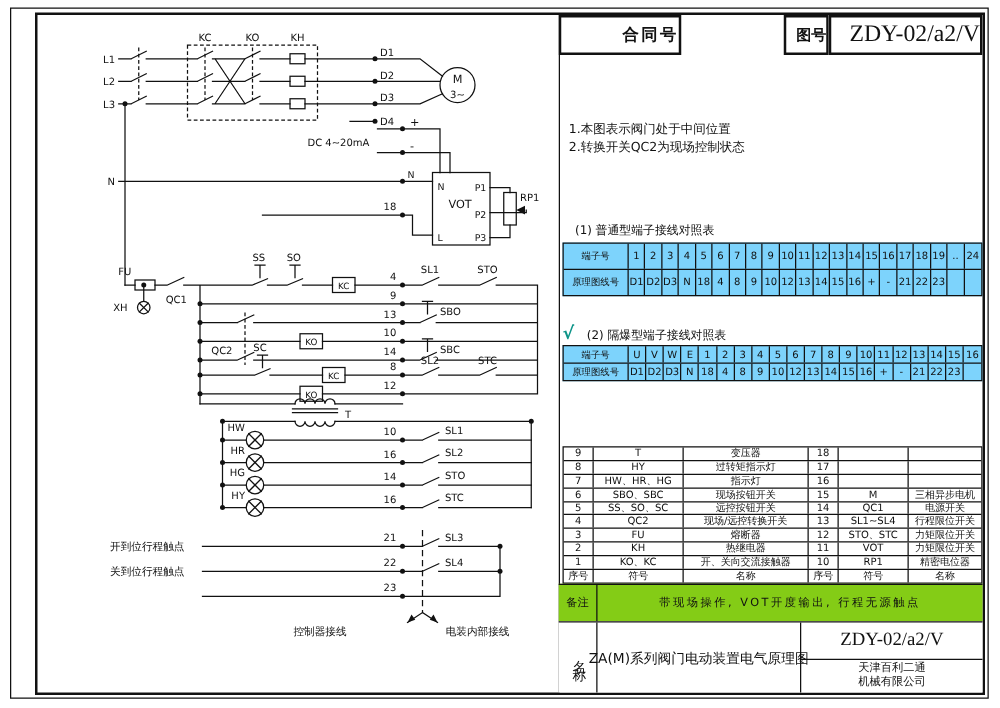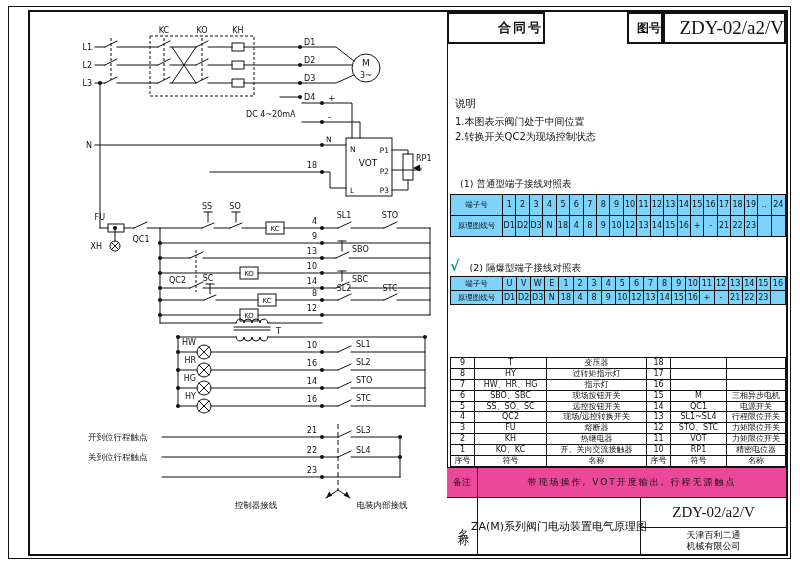--- a/index.html
+++ b/index.html
@@ -39,21 +39,21 @@
 
   .t2 { background:#fff; border:1px solid #111; display:flex; flex-direction:column; }
   .t2row { display:grid; grid-template-columns:24px 72px 100px 24px 56px 1fr;
            border-bottom:1px solid #111; }
   .t2row.foot { order:99; border-bottom:none; }
   .t2row > div { border-right:1px solid #111; height:9.9px; line-height:9.9px;
                  font-size:8px; text-align:center; overflow:hidden; white-space:nowrap; }
   .t2row > div:last-child { border-right:none; }
 
   .remark-row { left:447px; top:467px; width:339px; height:30px; border-top:1px solid #111;
-                display:grid; grid-template-columns:31px 1fr; background:#ec4899; }
+                display:grid; grid-template-columns:31px 1fr; background:#84cc16; }
   .remark-row > div { display:flex; align-items:center; justify-content:center; }
   .remark-label { border-right:1px solid #111; font-size:9px; }
   .remark-text { font-size:9px; letter-spacing:2px; }
 
   .titleblock { left:447px; top:497px; width:339px; height:57px; border-top:1px solid #111;
                 display:grid; grid-template-columns:31px 163px 145px; background:#fff; }
   .tb-name { border-right:1px solid #111; display:flex; align-items:center; justify-content:center;
              writing-mode:vertical-rl; letter-spacing:6px; font-size:11px; }
   .tb-title { border-right:1px solid #111; display:flex; align-items:center; justify-content:center;
               font-size:11px; white-space:nowrap; }
@@ -262,21 +262,20 @@
     <span>合同号</span>
   </div>
   <div class="abs hdr-box dwgno-label">
     <span>图号</span>
   </div>
   <div class="abs hdr-box dwgno-value">
     <span>ZDY-02/a2/V</span>
   </div>
 
   <div class="abs notes">
-    <div class="ttl">说明</div>
     <div>1.本图表示阀门处于中间位置</div>
     <div>2.转换开关QC2为现场控制状态</div>
   </div>
 
   <div class="abs sec-label" style="left:452px; top:154px;">表一</div>
   <div class="abs sub-title" style="left:460px; top:178px;">(1) 普通型端子接线对照表</div>
 
   <div class="abs term-table t1a" style="left:450px; top:194px; width:336px;">
     <div class="t1row cols21">
       <div class="lab">端子号</div>

